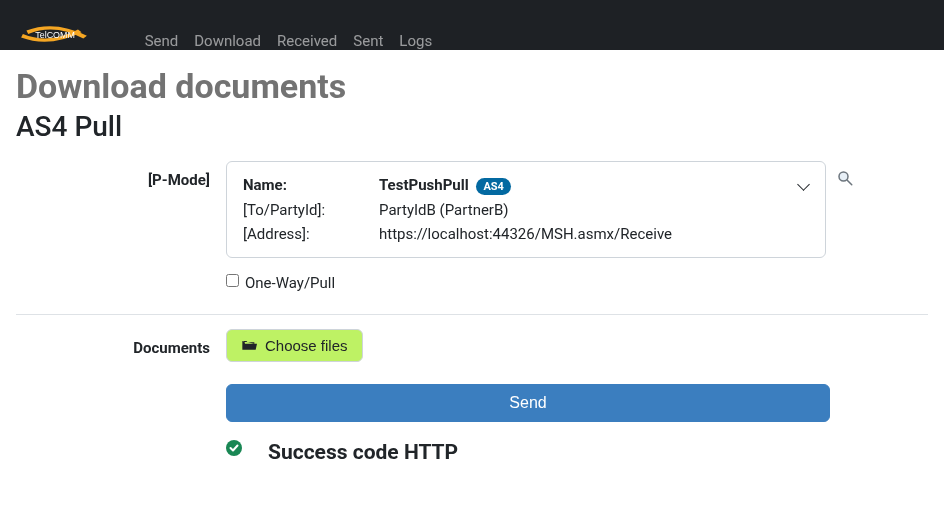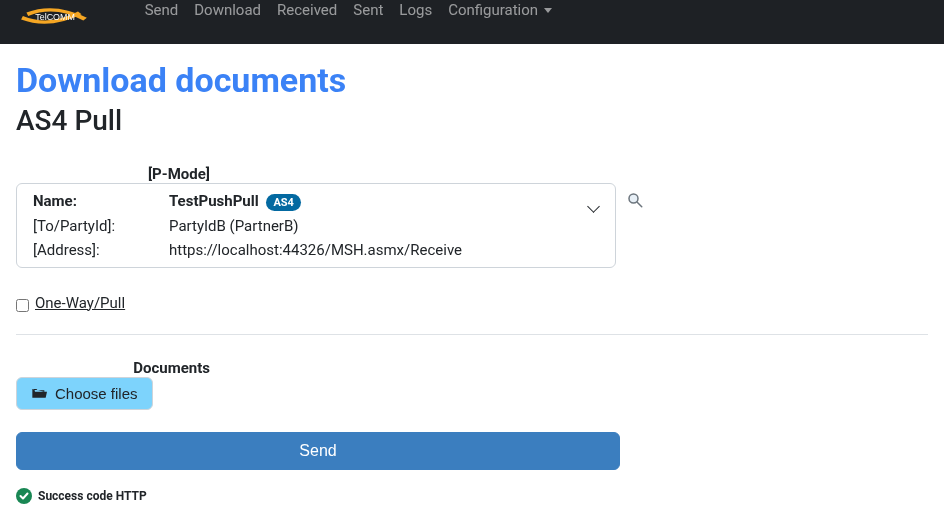--- a/index.html
+++ b/index.html
@@ -10,23 +10,23 @@
     body {
       font-family: -apple-system, BlinkMacSystemFont, "Segoe UI", Roboto, "Helvetica Neue", Arial, sans-serif;
       font-size: 16px;
       color: #212529;
       background: #fff;
       width: 944px;
       height: 513px;
     }
     .navbar {
       background: #1e2125;
-      height: 44px;
-      display: flex;
-      align-items: flex-start;
+      height: 50px;
+      display: flex;
+      align-items: flex-end;
       padding: 0 14px;
     }
     .navbar-brand {
       display: inline-flex;
       align-items: center;
       margin-right: 16px;
     }
     .navbar-brand svg {
       height: 32px;
     }
@@ -53,53 +53,52 @@
       border-top: 5px solid rgba(255,255,255,0.55);
       margin-left: 6px;
       vertical-align: middle;
     }
     .container {
       padding: 16px 16px 0 16px;
     }
     h1 {
       font-size: 34px;
       font-weight: 700;
-      color: #3b82f6;
+      color: #737373;
       margin-bottom: 4px;
     }
     h2 {
       font-size: 28px;
       font-weight: 500;
       color: #212529;
       margin-bottom: 18px;
     }
     .form-row {
       display: flex;
       margin-bottom: 8px;
-      flex-direction: column;
     }
     .form-label-col {
       width: 210px;
       text-align: right;
       padding-right: 16px;
       padding-top: 10px;
       font-weight: 700;
       font-size: 15px;
       color: #212529;
     }
     .form-value-col {
       flex: 1;
       display: flex;
       align-items: flex-start;
     }
     .pmode-card {
       flex: 1;
       border: 1px solid #ced4da;
       border-radius: 6px;
-      padding: 4px 14px;
+      padding: 10px 14px;
       position: relative;
       max-width: 600px;
       cursor: pointer;
     }
     .pmode-card .chevron {
       position: absolute;
       right: 14px;
       top: 12px;
       width: 12px;
       height: 12px;
@@ -142,38 +141,37 @@
     }
     .search-icon-wrap {
       padding: 8px 0 0 10px;
     }
     .search-icon-wrap svg {
       width: 18px;
       height: 18px;
     }
     .checkbox-row {
       display: flex;
-      align-items: flex-end;
+      align-items: flex-start;
       font-size: 15px;
       padding: 8px 0 14px 0;
-      text-decoration: underline;
     }
     .checkbox-row input {
       margin-right: 6px;
     }
     hr.section-divider {
       border: none;
       border-top: 1px solid #dee2e6;
       margin: 0 16px 14px 16px;
     }
     .choose-files-btn {
       display: inline-flex;
       align-items: center;
       border: 1px solid #ced4da;
-      background: #7dd3fc;
+      background: #bef264;
       border-radius: 6px;
       padding: 7px 14px;
       font-size: 15px;
       color: #212529;
       cursor: pointer;
     }
     .choose-files-btn svg {
       width: 16px;
       height: 14px;
       margin-right: 8px;
@@ -185,25 +183,26 @@
       border-radius: 6px;
       width: 100%;
       max-width: 604px;
       padding: 9px 0;
       font-size: 16px;
       cursor: pointer;
       margin-top: 22px;
     }
     .status-row {
       display: flex;
-      align-items: center;
+      align-items: flex-start;
       margin-top: 18px;
-      font-size: 12px;
-      font-weight: 700;
-      color: #212529;
+      font-size: 21px;
+      font-weight: 700;
+      color: #212529;
+      gap: 20px;
     }
     .status-row svg {
       width: 16px;
       height: 16px;
       margin-right: 6px;
     }
   </style>
 </head>
 <body>
 
@@ -214,24 +213,20 @@
       <path d="M 14 14 Q 46 2 82 20 L 78 23 Q 46 6 16 18 Z" fill="#f5a623"></path>
       <text x="24" y="22" font-family="Arial" font-size="10" fill="#ffffff">TelCOMM</text>
     </svg>
   </a>
   <ul class="navbar-nav">
     <li class="nav-item"><a class="nav-link" href="#">Send</a></li>
     <li class="nav-item"><a class="nav-link" href="#">Download</a></li>
     <li class="nav-item"><a class="nav-link" href="#">Received</a></li>
     <li class="nav-item"><a class="nav-link" href="#">Sent</a></li>
     <li class="nav-item"><a class="nav-link" href="#">Logs</a></li>
-    <li class="nav-item"><a class="nav-link" href="#">
-          <span>Configuration</span>
-          <span class="caret-down"></span>
-        </a></li>
   </ul>
 </nav>
 
 <div class="container">
   <h1>Download documents</h1>
   <h2>AS4 Pull</h2>
 
   <div class="form-row">
     <div class="form-label-col">[P-Mode]</div>
     <div class="form-value-col">

